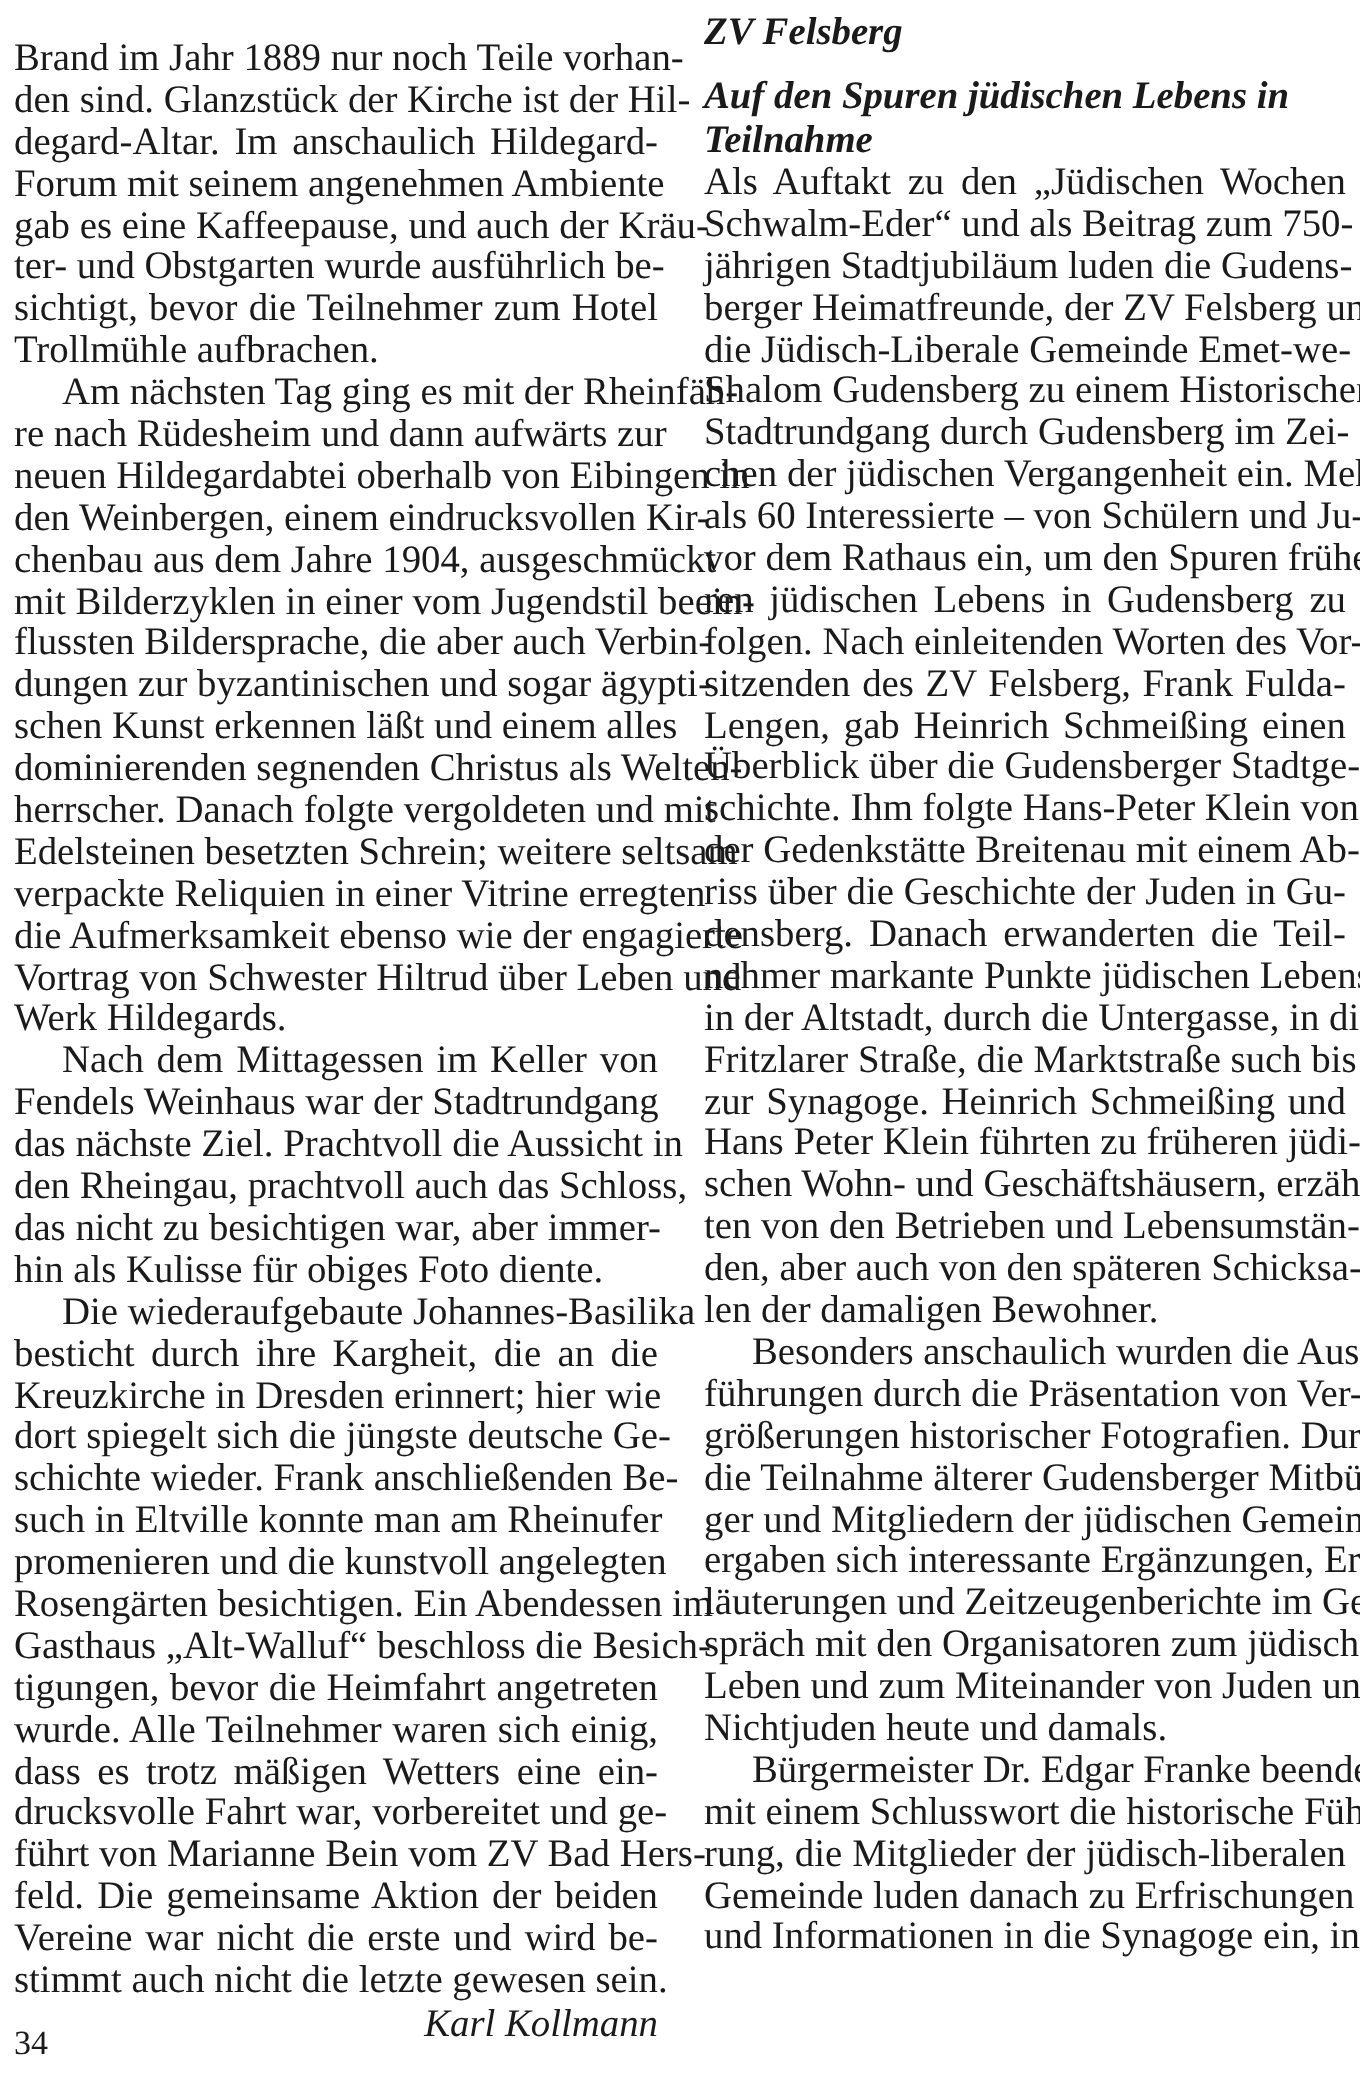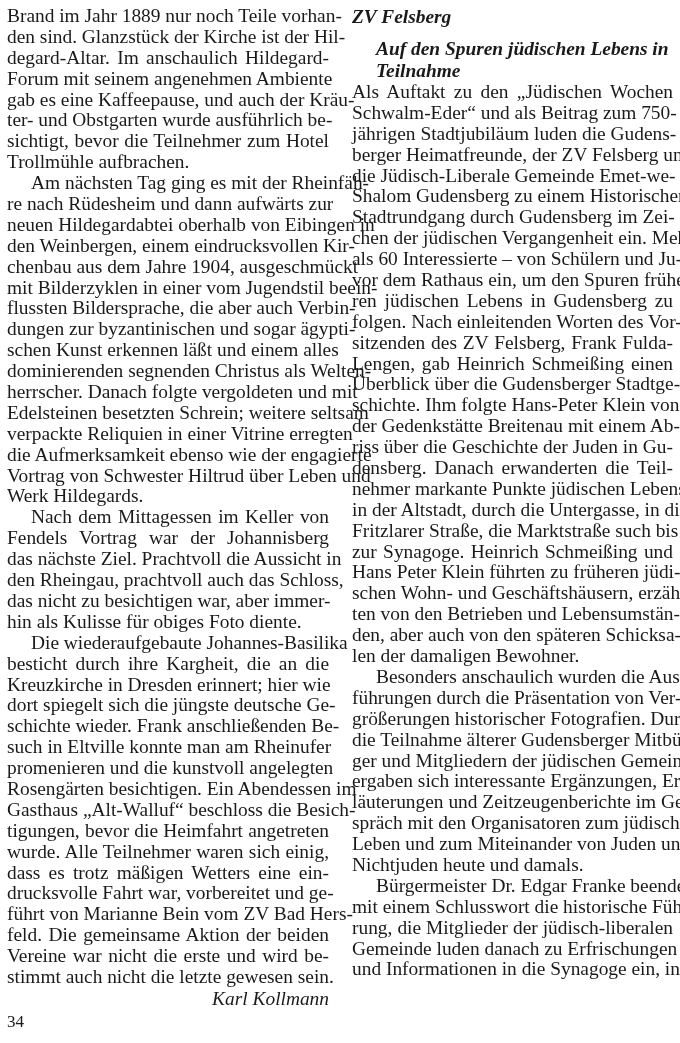--- a/index.html
+++ b/index.html
@@ -6,26 +6,26 @@
   body { width: 680px; height: 1043px; position: relative; overflow: hidden;
          font-family: "Liberation Serif", "DejaVu Serif", serif; color: #1a1a1a; }
   .col { position: absolute; top: 0; }
   .col-left { left: 7px; width: 322px; }
   .col-right { left: 352px; width: 321px; }
   .line { display: block; font-size: 19.4px; line-height: 20.9px; height: 20.9px;
           text-align: justify; text-align-last: justify; white-space: nowrap; overflow: visible; }
   .line.last { text-align-last: left; }
   .line.indent { text-indent: 24px; }
   .line.right { text-align: right; text-align-last: right; }
-  .left-start { margin-top: 6px; }
+  .left-start { margin-top: 20px; }
   .sig { font-style: italic; margin-top: 1px; }
   .h-section { font-style: italic; font-weight: bold; font-size: 19.4px; line-height: 21px;
                margin-top: 6px; margin-bottom: 12px; }
   .h-title { font-style: italic; font-weight: bold; font-size: 19.4px; line-height: 20.5px;
-             margin-bottom: 1px; margin-left: 24px; }
+             margin-bottom: 1px; }
   .page-number { position: absolute; left: 7px; top: 1012px; font-size: 17px; line-height: 20px; }
 </style>
 </head>
 <body>
 
 <div class="col col-left">
   <div class="left-start" id="left-paras">
       <div>
         <span class="line">Brand im Jahr 1889 nur noch Teile vorhan-</span>
         <span class="line">den sind. Glanzstück der Kirche ist der Hil-</span>
@@ -49,21 +49,21 @@
         <span class="line">dominierenden segnenden Christus als Welten-</span>
         <span class="line">herrscher. Danach folgte vergoldeten und mit</span>
         <span class="line">Edelsteinen besetzten Schrein; weitere seltsam</span>
         <span class="line">verpackte Reliquien in einer Vitrine erregten</span>
         <span class="line">die Aufmerksamkeit ebenso wie der engagierte</span>
         <span class="line">Vortrag von Schwester Hiltrud über Leben und</span>
         <span class="line last">Werk Hildegards.</span>
       </div>
       <div>
         <span class="line indent">Nach dem Mittagessen im Keller von</span>
-        <span class="line">Fendels Vortrag war der Johannisberg</span>
+        <span class="line">Fendels Weinhaus war der Stadtrundgang</span>
         <span class="line">das nächste Ziel. Prachtvoll die Aussicht in</span>
         <span class="line">den Rheingau, prachtvoll auch das Schloss,</span>
         <span class="line">das nicht zu besichtigen war, aber immer-</span>
         <span class="line last">hin als Kulisse für obiges Foto diente.</span>
       </div>
       <div>
         <span class="line indent">Die wiederaufgebaute Johannes-Basilika</span>
         <span class="line">besticht durch ihre Kargheit, die an die</span>
         <span class="line">Kreuzkirche in Dresden erinnert; hier wie</span>
         <span class="line">dort spiegelt sich die jüngste deutsche Ge-</span>

